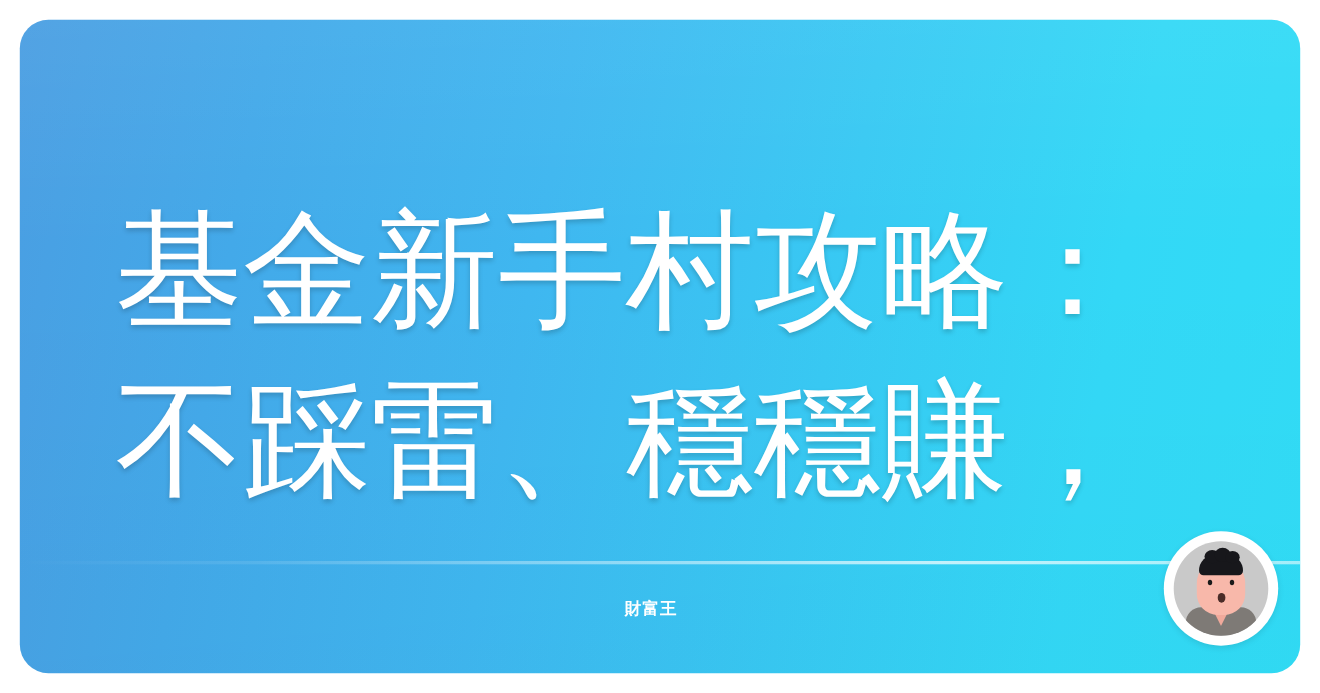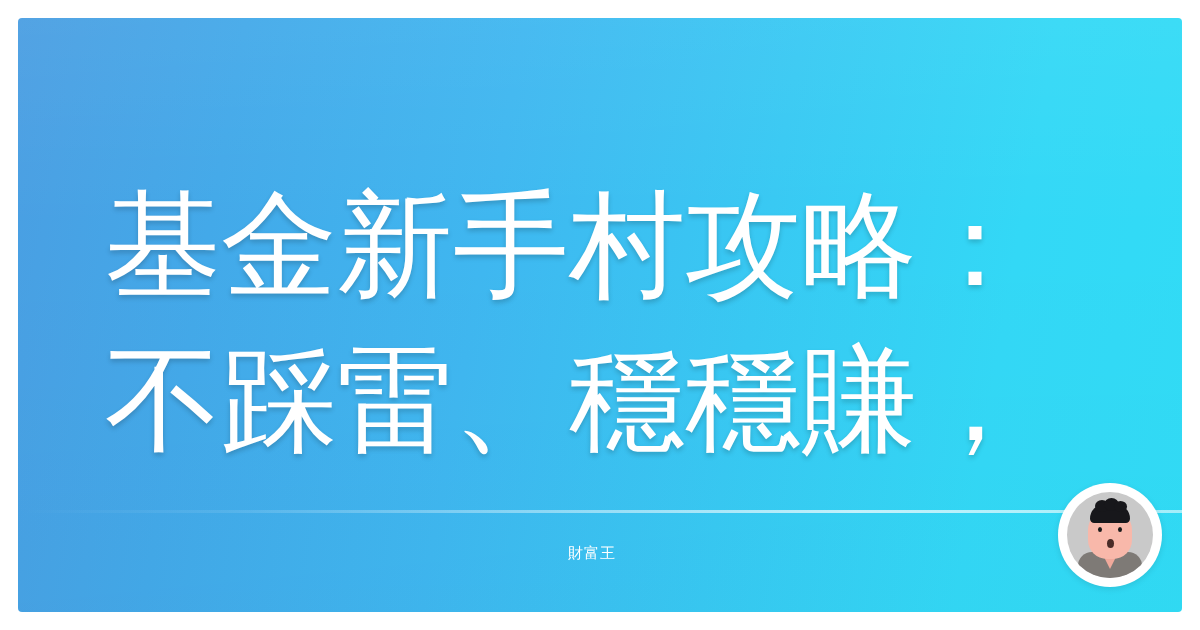--- a/index.html
+++ b/index.html
@@ -15,21 +15,21 @@
     font-family: "Liberation Sans", "DejaVu Sans", sans-serif;
   }
 
   
   .card {
     position: absolute;
     left: 18px;
     top: 18px;
     width: 1164px;
     height: 594px;
-    border-radius: 4px;
+    border-radius: 26px;
     overflow: hidden;
     background: linear-gradient(100deg,
                   #4a9ee2 0%,
                   #43a9e9 18%,
                   #3fb7f0 40%,
                   #38c9f3 62%,
                   #33d8f6 82%,
                   #31dcf6 100%);
   }
 
@@ -84,21 +84,21 @@
 
   
   .byline {
     position: absolute;
     left: 0;
     right: 16px;
     top: 526px;
     text-align: center;
     color: #ffffff;
     font-size: 15px;
-    font-weight: 400;
+    font-weight: 700;
     letter-spacing: 1px;
     font-family: "Liberation Sans", "DejaVu Sans", sans-serif;
     z-index: 3;
   }
 
   
   .avatar {
     position: absolute;
     left: 1040px;
     top: 465px;

